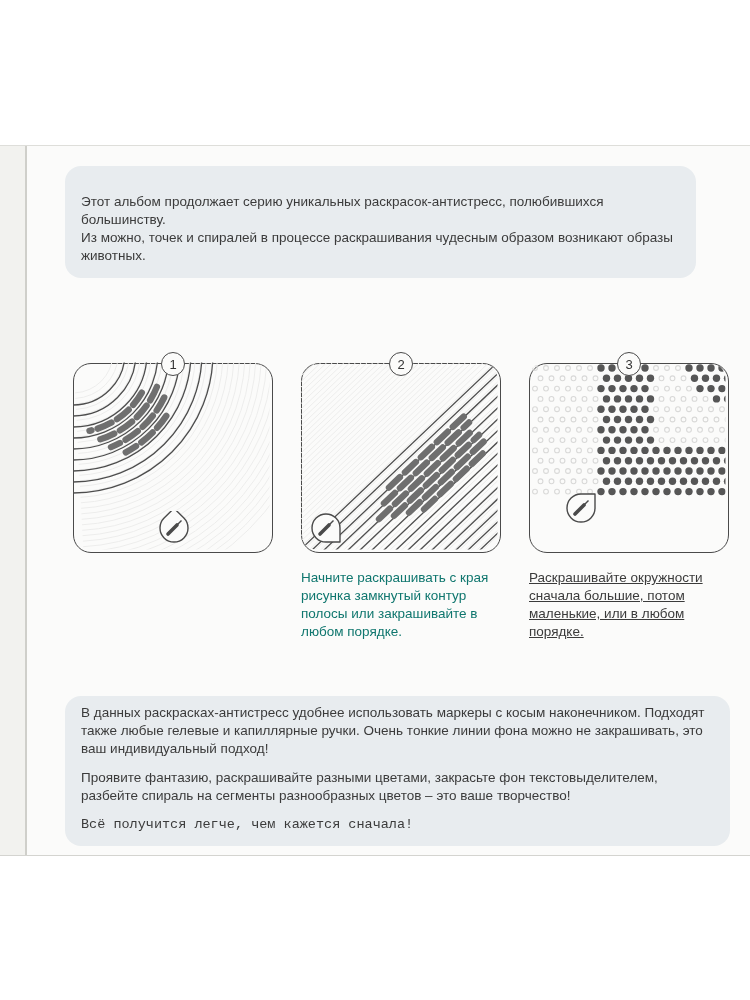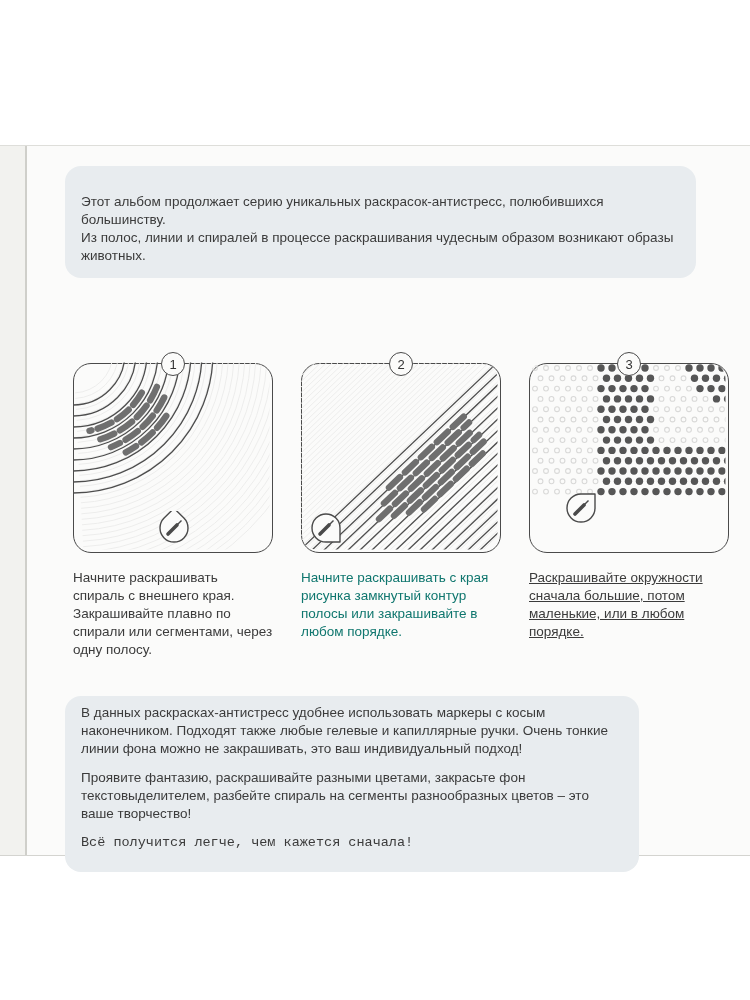--- a/index.html
+++ b/index.html
@@ -18,22 +18,22 @@
   .fold-strip {
     position:absolute; left:0; top:0; width:25px; height:100%;
     background:#f2f2ef; border-right:2px solid #cfcfca;
   }
   .intro-box {
     position:absolute; left:65px; top:20px; width:631px; box-sizing:border-box;
     border-radius:16px; padding:27px 16px 13px 16px;
     font-size:13.5px; line-height:18px;
   }
   .tips-box {
-    position:absolute; left:65px; top:550px; width:574px; box-sizing:border-box;
-    border-radius:16px; padding:8px 16px 20px 16px;
+    position:absolute; left:65px; top:550px; width:665px; box-sizing:border-box;
+    border-radius:16px; padding:8px 16px 12px 16px;
     font-size:13.5px; line-height:18px;
   }
   .tips-box p { margin:0 0 11px 0; }
   .tips-box p:last-child { margin-bottom:0;font-family:Liberation Mono, monospace; }
   .panels-row {
     position:absolute; left:73px; top:217px;
     display:flex; gap:28px;
   }
   .panel-col { width:200px; }
   .panel-frame {
@@ -52,21 +52,21 @@
   .panel-caption { margin-top:16px; width:200px; font-size:13.5px; line-height:18px; }
 </style>
 </head>
 <body>
 
 <div class="scan-page">
   <div class="fold-strip"></div>
 
   <div class="intro-box" style="background: rgb(232, 236, 239); color: rgb(59, 59, 59);">
     <div>Этот альбом продолжает серию  уникальных раскрасок-антистресс, полюбившихся большинству.</div>
-    <div>Из полос, линии и спиралей в процессе раскрашивания чудесным образом возникают образы животных.</div>
+    <div>Из можно, точек и спиралей в процессе раскрашивания чудесным образом возникают образы животных.</div>
   </div>
 
   <div class="panels-row">
 
     <div class="panel-col">
       <div class="panel-frame">
         <div class="pattern-holder">
             <svg class="pattern" width="200" height="190" viewBox="0 0 200 190">
     <defs>
                 <clipPath id="clip0">
@@ -131,21 +131,20 @@
           </div>
         <div class="panel-badge">1</div>
         <svg class="marker-icon" width="34" height="34" viewBox="0 0 34 34" style="left:83px; bottom:7px;">
           <g transform="rotate(45 17 17)">
             <path d="M17,3 A14,14 0 1 1 3,17 L3,3 Z" fill="#fbfbfa" stroke="#4a4a4a" stroke-width="1.4" stroke-linejoin="round"></path>
           </g>
           <line x1="11" y1="23" x2="20" y2="14" stroke="#4a4a4a" stroke-width="3.6" stroke-linecap="round"></line>
           <line x1="20" y1="14" x2="24.5" y2="9.5" stroke="#4a4a4a" stroke-width="1.5"></line>
         </svg>
       </div>
-      <div class="panel-caption" style="color: rgb(59, 59, 59);">Начните раскрашивать спираль с внешнего края. Закрашивайте плавно по спирали или сегментами, через одну полосу.</div>
     </div>
 
     <div class="panel-col">
       <div class="panel-frame">
         <div class="pattern-holder">
             <svg class="pattern" width="200" height="190" viewBox="0 0 200 190">
     <defs>
                 <clipPath id="clip1">
                   <rect x="1.5" y="1.5" width="197" height="187" rx="16.5"></rect>
                 </clipPath>

